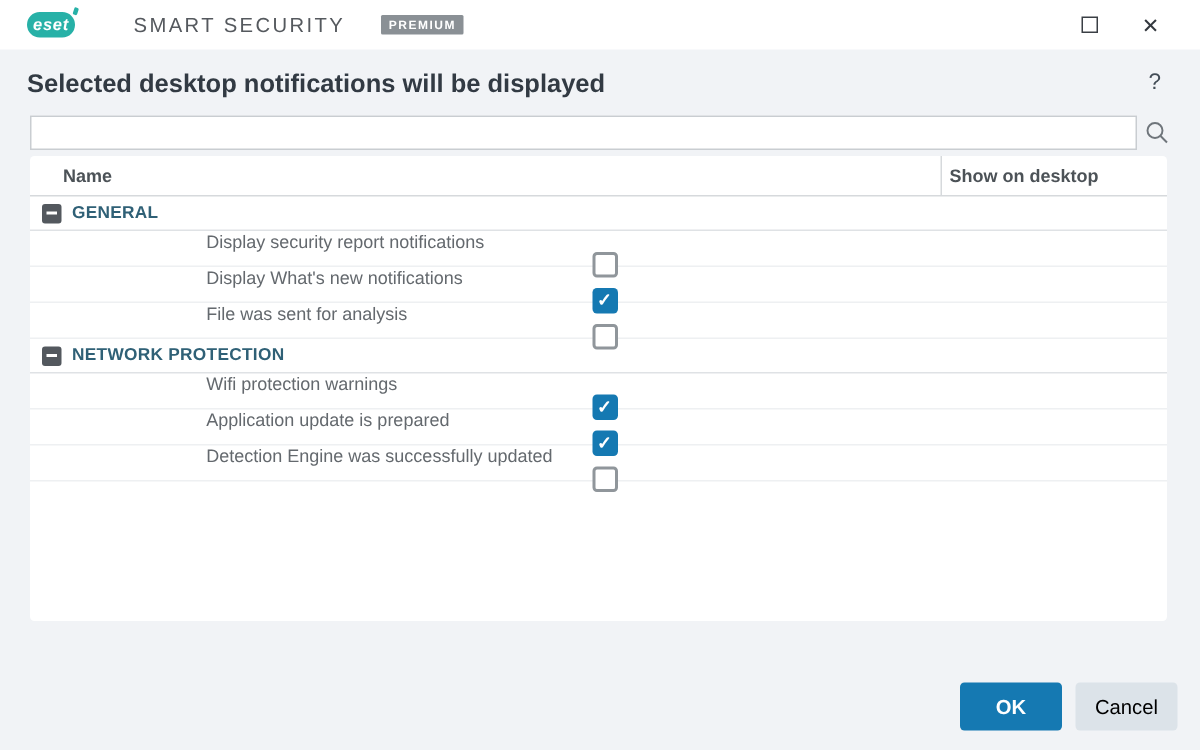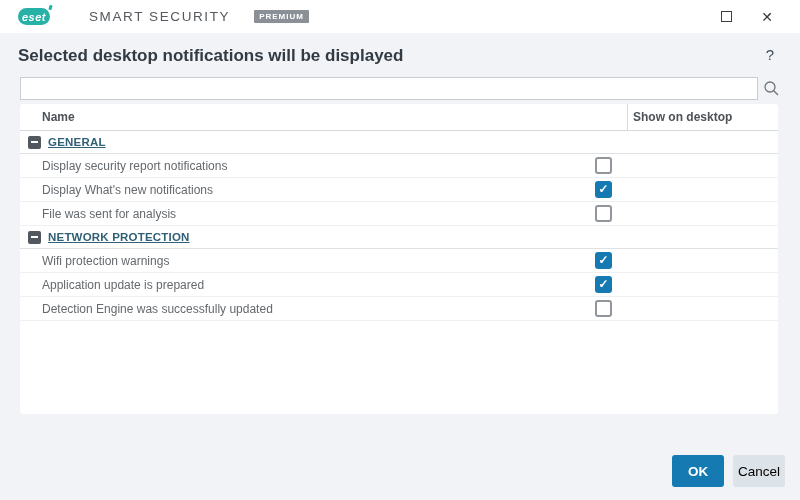--- a/index.html
+++ b/index.html
@@ -93,45 +93,46 @@
     padding-left:8px; border-bottom:1px solid #dfe2e5;
     cursor:pointer;
   }
   .collapse-icon {
     width:13px; height:13px; background:#53585e; border-radius:2px;
     display:flex; align-items:center; justify-content:center;
   }
   .collapse-icon .minus { width:7px; height:2px; background:#ffffff; }
   .section-label {
     margin-left:7px; font-size:11.5px; font-weight:bold;
-    color:#2f6076; letter-spacing:0.2px;text-decoration:underline;
+    color:#2f6076; letter-spacing:0.2px;
   }
   .item-row {
     display:flex; align-items:center; height:24px;
     border-bottom:1px solid #eef0f2;
+    flex-direction:column;
   }
   .col-name { width:567px; padding-left:22px; font-size:12px; color:#64696e; }
   .col-check { flex:1; display:flex; align-items:center; padding-left:8px; }
   .checkbox {
     width:17px; height:17px; border-radius:3px; cursor:pointer;
     border:2px solid #90969b; background:#ffffff;
     display:flex; align-items:center; justify-content:center;
   }
   .checkbox.checked {
     border:none; background:#1579b2;
     color:#ffffff; font-size:12px; font-weight:bold; line-height:17px;
   }
 
   
   .footer {
     position:absolute; bottom:13px; right:15px;
     display:flex; gap:9px;
   }
   .btn {
-    width:52px; height:32px; border:none; border-radius:3px;
+    width:68px; height:32px; border:none; border-radius:3px;
     font-family:"Liberation Sans", sans-serif; font-size:13.5px;
     cursor:pointer; display:flex; align-items:center; justify-content:center;
   }
   .btn-ok { background:#1579b2; color:#ffffff; font-weight:bold; }
   .btn-cancel { background:#dce3e9; color:#000000; }
 </style>
 </head>
 <body>
 
 <div class="titlebar">

